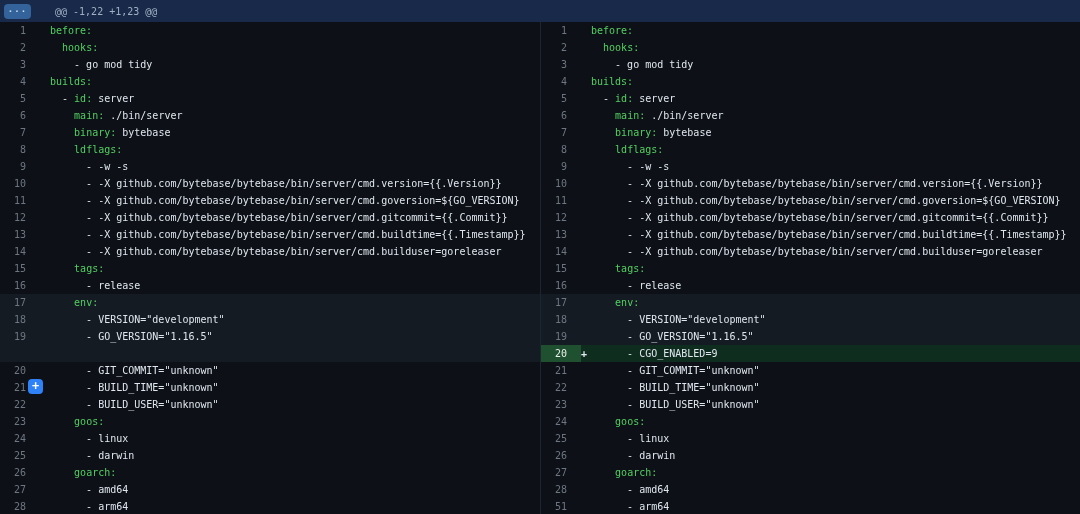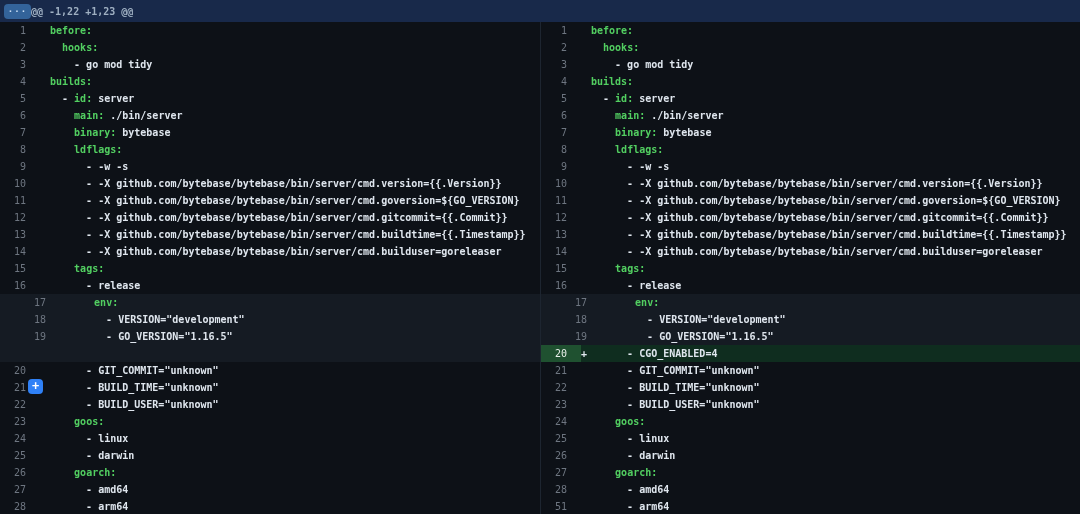--- a/index.html
+++ b/index.html
@@ -13,34 +13,34 @@
   .hunk-header{
     position:absolute;top:0;left:0;width:1080px;height:22px;
     background:#18294a;display:flex;align-items:center;
   }
   .expand-btn{
     margin-left:4px;width:27px;height:15px;border-radius:4px;
     background:#33639a;color:#c9def5;
     display:flex;align-items:center;justify-content:center;
     font-size:9px;font-weight:bold;letter-spacing:1px;cursor:pointer;
   }
-  .hunk-text{color:#9fb0c2;font-weight:bold;}
+  .hunk-text{margin-left:24px;color:#9fb0c2;}
   
   .diff{position:absolute;top:22px;left:0;width:1080px;bottom:0;display:flex;}
   .pane{width:540px;box-sizing:border-box;overflow:hidden;}
   .pane.right{border-left:1px solid #1d2530;}
   .row{display:flex;height:17px;line-height:17px;}
   .gutter{
     width:40px;min-width:40px;box-sizing:border-box;text-align:right;
     padding-right:14px;color:#6e7681;cursor:pointer;
   }
   .marker{width:10px;min-width:10px;color:#e2e9f0;font-weight:600;}
-  .code{flex:1;white-space:pre;overflow:hidden;color:#dfe6ee;font-weight:700;}
+  .code{flex:1;white-space:pre;overflow:hidden;color:#dfe6ee;font-weight:400;}
   .code .k{color:#52cf61;}
-  .row.hl{background:#151b23;padding-left:20px;}
+  .row.hl{background:#151b23;}
   .row.filler{background:#151b23;}
   .row.added{background:#0f2d1f;}
   .row.added .gutter{background:#1f5130;color:#e9f0ea;}
   
   .add-btn{
     position:absolute;left:28px;top:379px;width:15px;height:15px;
     background:#2f81f7;border-radius:4px;color:#ffffff;
     font-size:12px;line-height:14px;text-align:center;font-weight:bold;
     cursor:pointer;z-index:5;
   }
@@ -295,21 +295,21 @@
           <div class="code"><span class="p">      - VERSION="development"</span></div>
         </div>
         <div class="row hl">
           <div class="gutter">19</div>
           <div class="marker"></div>
           <div class="code"><span class="p">      - GO_VERSION="1.16.5"</span></div>
         </div>
         <div class="row added">
           <div class="gutter">20</div>
           <div class="marker">+</div>
-          <div class="code"><span class="p">      - CGO_ENABLED=4</span></div>
+          <div class="code"><span class="p">      - CGO_ENABLED=9</span></div>
         </div>
         <div class="row">
           <div class="gutter">21</div>
           <div class="marker"></div>
           <div class="code"><span class="p">      - GIT_COMMIT="unknown"</span></div>
         </div>
         <div class="row">
           <div class="gutter">22</div>
           <div class="marker"></div>
           <div class="code"><span class="p">      - BUILD_TIME="unknown"</span></div>

